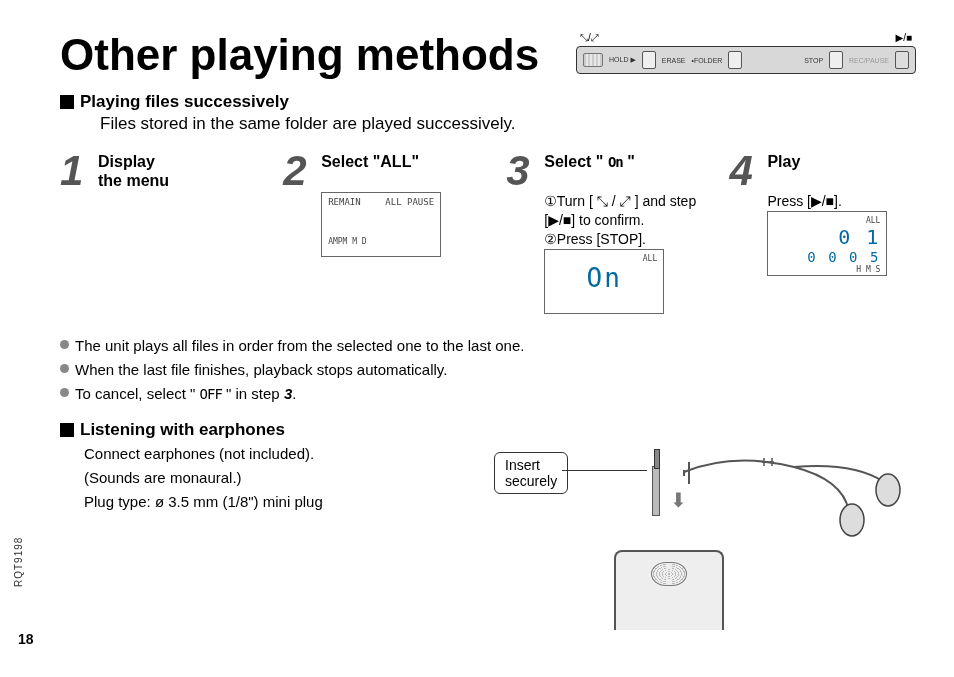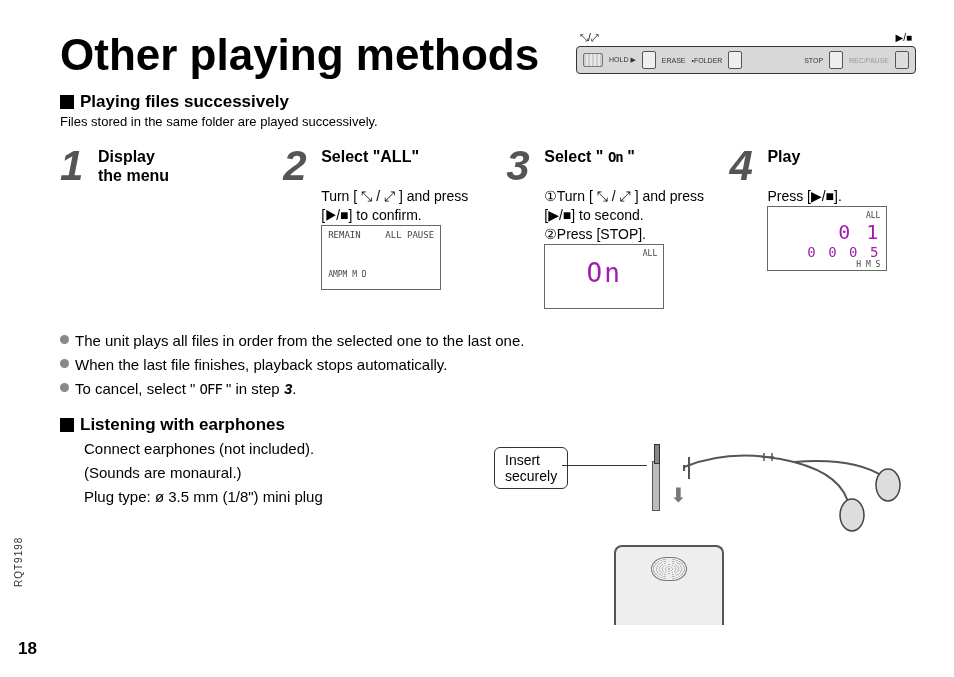--- a/index.html
+++ b/index.html
@@ -17,21 +17,21 @@
     font-size: 17px;
     font-weight: bold;
     margin-bottom: 2px;
     display:flex;
     align-items:center;
     gap:6px;
   }
   .subhead .sq {
     width:14px; height:14px; background:#000; display:inline-block;
   }
-  .intro { font-size: 13px; margin-bottom: 18px; }
+  .intro { font-size: 17px; margin-bottom: 18px; margin-left: 40px; }
   .steps {
     display: flex;
     gap: 18px;
     margin-bottom: 20px;
   }
   .step {
     display:flex;
     gap:8px;
     flex:1;
   }
@@ -55,21 +55,21 @@
     font-family: monospace;
     font-size:9px;
     color:#444;
     position:relative;
     overflow:hidden;
   }
   .lcd .row { display:flex; justify-content:space-between; }
   .lcd .seg {
     font-family: monospace;
     font-size:26px;
-    color:#a21caf;
+    color:#0369a1;
     text-align:center;
     letter-spacing:2px;
   }
   .lcd .small { font-size:8px; letter-spacing:0; }
   .bullets {
     font-size:15px;
     line-height:1.6;
     margin-bottom:14px;
   }
   .bullets .b { display:flex; align-items:flex-start; gap:6px; }
@@ -130,22 +130,22 @@
   .device-labels {
     display:flex;
     justify-content:space-between;
     font-size:10px;
     padding:0 4px;
     margin-bottom:2px;
   }
   .page-num {
     position:absolute;
     left:18px;
-    bottom:18px;
-    font-size:17px;
+    bottom:30px;
+    font-size:14px;
     font-weight:bold;
   }
   .doc-code {
     position:absolute;
     left:24px;
     bottom:90px;
     font-size:10px;
     transform: rotate(-90deg);
     transform-origin: left bottom;
     color:#333;
@@ -248,41 +248,40 @@
     <div class="body">
       <div class="title" style="white-space:pre-line">Display
 the menu</div>
     </div>
   </div>
 
   <div class="step">
     <div class="num">2</div>
     <div class="body">
       <div class="title">Select "ALL"</div>
-      <div class="instr">Turn [ ⤡ / ⤢ ] and press [▶/■] to confirm.</div>
       <div class="lcd">
         <div class="row">
             <span>REMAIN</span>
             <span>ALL PAUSE</span>
           </div>
         <div style="height:30px"></div>
         <div class="row small">
             <span>AMPM   M   D</span>
           </div>
       </div>
     </div>
   </div>
 
   <div class="step">
     <div class="num">3</div>
     <div class="body">
       <div class="title">
         <span>Select " </span><span class="on-glyph">On</span><span> "</span>
       </div>
-      <div class="instr" style="white-space:pre-line">①Turn [ ⤡ / ⤢ ] and press [▶/■] to second.
+      <div class="instr" style="white-space:pre-line">①Turn [ ⤡ / ⤢ ] and step [▶/■] to confirm.
 ②Press [STOP].</div>
       <div class="lcd">
         <div style="text-align:right" class="small"><span>ALL</span></div>
         <div class="seg">On</div>
       </div>
     </div>
   </div>
 
   <div class="step" style="flex:0.9">
     <div class="num">4</div>

